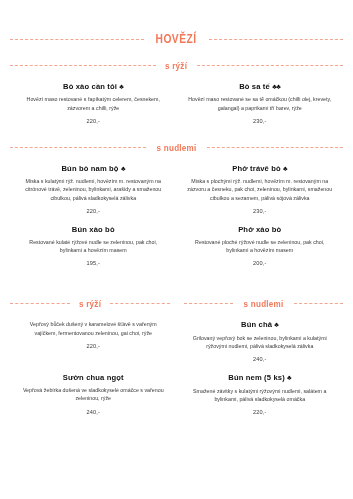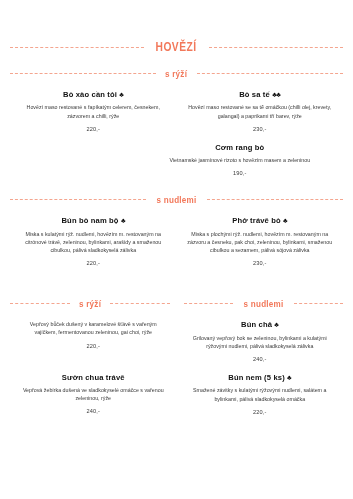--- a/index.html
+++ b/index.html
@@ -47,21 +47,21 @@
     font-size: 12.5px;
     transform: scaleX(0.82);
   }
   .sub-title .label {
     font-size: 9.5px;
     font-weight: bold;
     transform: scaleX(0.85);
     letter-spacing: 0.3px;
   }
 
-  .section-title { margin-top: 12px; }
+  .section-title { margin-top: 4px; }
 
   
   .dish-grid {
     display: flex;
     width: 100%;
   }
   .dish-col {
     flex: 1 1 50%;
     box-sizing: border-box;
     padding: 0 6px;
@@ -151,32 +151,20 @@
         <div class="dish-name">
           <span>Bò sa tế</span>
           <span class="chili">♣♣</span>
         </div>
         <div class="dish-desc">Hovězí maso restované se sa tế omáčkou (chilli olej, krevety, galangal) a paprikami tří barev, rýže</div>
         <div class="dish-price">230,-</div>
       </div>
     </div>
   </div>
 
-  <div class="dish-single-right">
-    <div class="spacer"></div>
-    <div class="dish-col">
-      <div class="dish">
-        <div class="dish-name">
-          <span>Cơm rang bò</span>
-        </div>
-        <div class="dish-desc">Vietnamské jasmínové rizoto s hovězím masem a zeleninou</div>
-        <div class="dish-price">190,-</div>
-      </div>
-    </div>
-  </div>
 
   <div class="gap-18"></div>
 
   <div class="rule-heading sub-title">
     <span class="dash"></span>
     <span class="label">s nudlemi</span>
     <span class="dash"></span>
   </div>
 
   <div class="dish-grid">
@@ -196,20 +184,38 @@
           <span>Phở trávě bò</span>
           <span class="chili">♣</span>
         </div>
         <div class="dish-desc">Miska s plochými rýž. nudlemi, hovězím m. restovaným na zázvoru a česneku, pak choi, zeleninou, bylinkami, smaženou cibulkou a sezamem, pálivá sójová zálivka</div>
         <div class="dish-price">230,-</div>
       </div>
     </div>
   </div>
 
   <div class="dish-grid">
+    <div class="dish-col">
+      <div class="dish">
+        <div class="dish-name">
+          <span>Bún xào bò</span>
+        </div>
+        <div class="dish-desc">Restované kulaté rýžové nudle se zeleninou, pak choi, bylinkami a hovězím masem</div>
+        <div class="dish-price">195,-</div>
+      </div>
+    </div>
+    <div class="dish-col">
+      <div class="dish">
+        <div class="dish-name">
+          <span>Phở xào bò</span>
+        </div>
+        <div class="dish-desc">Restované ploché rýžové nudle se zeleninou, pak choi, bylinkami a hovězím masem</div>
+        <div class="dish-price">200,-</div>
+      </div>
+    </div>
   </div>
 
   <div class="gap-18"></div>
 
 
   <div class="gap-14"></div>
 
   <div class="sub-row">
     <div class="rule-heading sub-title">
       <span class="dash"></span>
@@ -239,21 +245,21 @@
         <div class="dish-desc">Grilovaný vepřový bok se zeleninou, bylinkami a kulatými rýžovými nudlemi, pálivá sladkokyselá zálivka</div>
         <div class="dish-price">240,-</div>
       </div>
     </div>
   </div>
 
   <div class="dish-grid">
     <div class="dish-col">
       <div class="dish">
         <div class="dish-name">
-          <span>Sườn chua trávě</span>
+          <span>Sườn chua ngọt</span>
         </div>
         <div class="dish-desc">Vepřová žebírka dušená ve sladkokyselé omáčce s vařenou zeleninou, rýže</div>
         <div class="dish-price">240,-</div>
       </div>
     </div>
     <div class="dish-col">
       <div class="dish">
         <div class="dish-name">
           <span>Bún nem (5 ks)</span>
           <span class="chili">♣</span>

